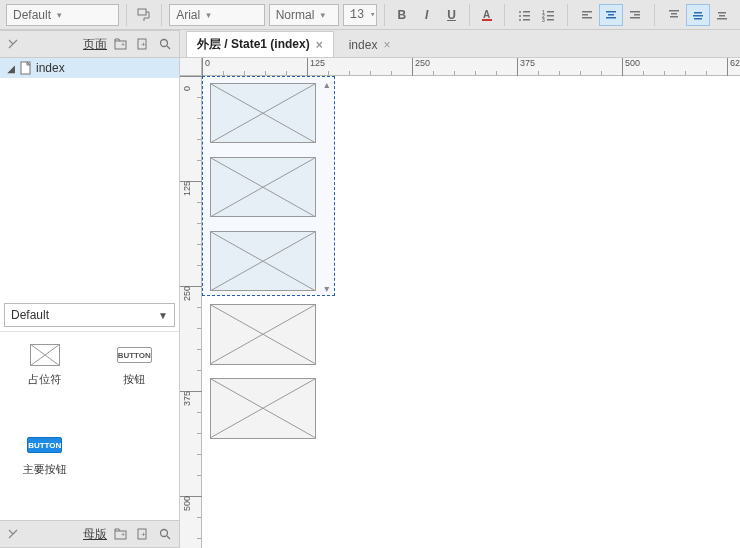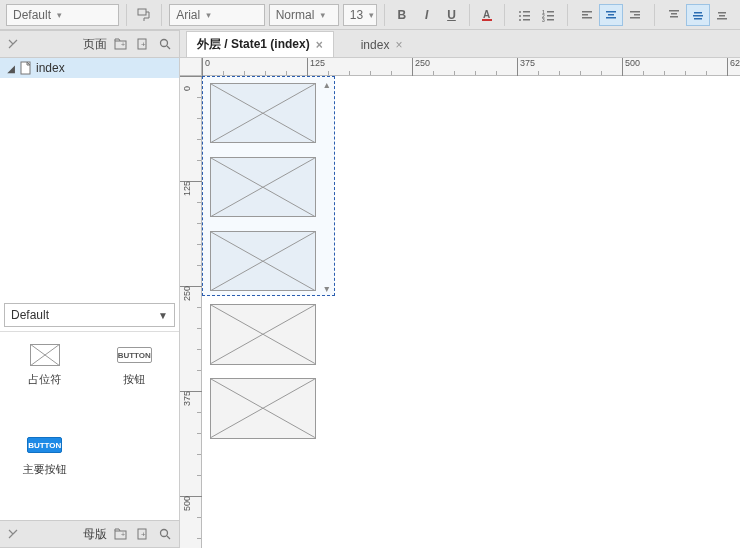--- a/index.html
+++ b/index.html
@@ -2,31 +2,31 @@
 <html><head>
 <meta charset="utf-8">
 <style>
   * { box-sizing: border-box; margin: 0; padding: 0; }
   html, body { width: 740px; height: 548px; font-family: Arial, sans-serif; font-size: 12px; color: #333; background: #fff; overflow: hidden; }
   .root { width: 740px; height: 548px; display: flex; flex-direction: column; }
   
   .toolbar { height: 30px; background: #e6e6e6; border-bottom: 1px solid #ccc; display: flex; align-items: center; padding: 0 6px; gap: 4px; }
   .tb-select { height: 22px; background: #f8f8f8; border: 1px solid #bbb; display: inline-flex; align-items: center; padding: 0 4px 0 6px; color: #666; font-size: 12px; }
   .tb-select .arrow { margin-left: 6px; font-size: 9px; color: #888; }
-  .tb-num { width: 34px; }
+  .tb-num { width: 34px; font-family: Liberation Mono, monospace; }
   .tb-sep { width: 1px; height: 22px; background: #ccc; margin: 0 3px; }
   .tb-btn { width: 24px; height: 22px; display: inline-flex; align-items: center; justify-content: center; border: 1px solid transparent; color: #666; font-size: 12px; font-weight: bold; }
   .tb-btn.active { background: #d6e9f8; border-color: #9cc3e4; }
   .tb-icon svg { display: block; }
   .tb-group { display: flex; align-items: center; }
   
   .main { flex: 1; display: flex; min-height: 0; }
   .left { width: 180px; display: flex; flex-direction: column; border-right: 1px solid #ccc; background: #fff; }
   
-  .panel-header { height: 28px; background: #e6e6e6; border-bottom: 1px solid #ccc; border-top: 1px solid #ccc; display: flex; align-items: center; padding: 0 6px; gap: 6px; }
+  .panel-header { height: 28px; background: #e6e6e6; border-bottom: 1px solid #ccc; border-top: 1px solid #ccc; display: flex; align-items: center; padding: 0 6px; gap: 6px; text-decoration: underline; }
   .panel-header .spacer { flex: 1; }
   .panel-header .title { font-size: 12px; color: #444; }
   .collapse-ic { width: 14px; height: 14px; display: inline-flex; align-items: center; justify-content: center; color: #888; }
   .hdr-ic { width: 16px; height: 16px; display: inline-flex; align-items: center; justify-content: center; color: #666; }
   
   .pages-tree { flex: 0 0 auto; }
   .tree { background: #fff; }
   .tree-row { height: 20px; display: flex; align-items: center; gap: 4px; padding: 0 6px; font-size: 12px; }
   .tree-row.selected { background: #d6e9f8; }
   .tree-row .indent { display: inline-block; }
@@ -40,21 +40,21 @@
   .lib-item { display: flex; flex-direction: column; align-items: center; gap: 6px; padding: 8px 0; font-size: 11px; color: #333; }
   .lib-thumb { width: 30px; height: 22px; display: flex; align-items: center; justify-content: center; }
   .lib-label {}
   .btn-chip { width: 36px; height: 16px; border: 1px solid #999; background: #fff; font-size: 8px; font-weight: bold; color: #555; display: flex; align-items: center; justify-content: center; border-radius: 2px; }
   .btn-chip.primary { background: #1d8ae6; color: #fff; border-color: #1071c4; }
   
   .masters-header { }
   
   .right { flex: 1; display: flex; flex-direction: column; min-width: 0; }
   .tabs { height: 28px; background: #e6e6e6; border-bottom: 1px solid #ccc; display: flex; align-items: flex-end; padding-left: 6px; }
-  .tab { height: 26px; padding: 0 10px; display: flex; align-items: center; gap: 6px; font-size: 12px; border: 1px solid transparent; border-bottom: none; margin-right: 16px; color: #555; }
+  .tab { height: 26px; padding: 0 10px; display: flex; align-items: center; gap: 6px; font-size: 12px; border: 1px solid transparent; border-bottom: none; margin-right: 4px; color: #555; }
   .tab.active { background: #fff; border-color: #ccc; font-weight: bold; color: #222; }
   .tab .close { color: #999; font-size: 12px; }
   
   .canvas-wrap { flex: 1; position: relative; background: #fff; overflow: hidden; }
   .ruler-corner { position: absolute; left: 0; top: 0; width: 22px; height: 18px; background: #f4f4f4; border-right: 1px solid #bbb; border-bottom: 1px solid #bbb; z-index: 3; }
   .ruler-h { position: absolute; left: 22px; right: 0; top: 0; height: 18px; background: #f4f4f4; border-bottom: 1px solid #bbb; z-index: 2; }
   .ruler-h .tick { position: absolute; top: 0; height: 18px; border-left: 1px solid #888; font-size: 9px; color: #555; padding-left: 2px; }
   .ruler-h .minor { position:absolute; bottom:0; height:4px; border-left:1px solid #aaa; }
   .ruler-v { position: absolute; top: 18px; bottom: 0; left: 0; width: 22px; background: #f4f4f4; border-right: 1px solid #bbb; z-index: 2; }
   .ruler-v .tick { position: absolute; left: 0; width: 22px; border-top: 1px solid #888; font-size: 9px; color: #555; }

